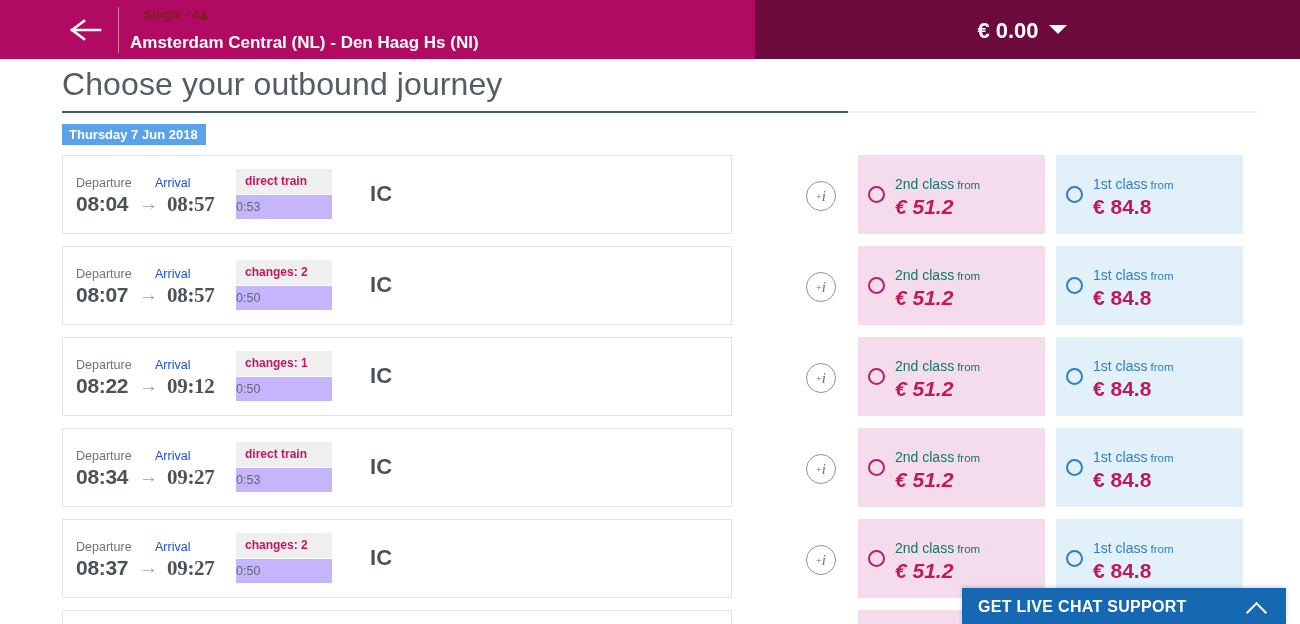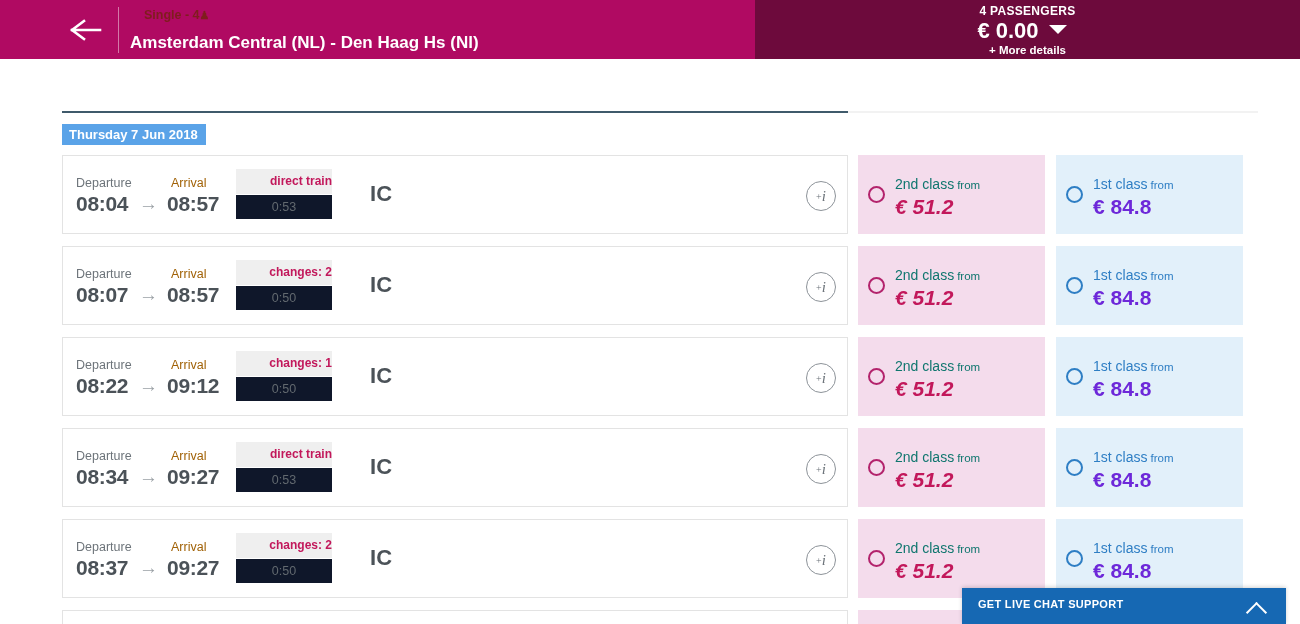--- a/index.html
+++ b/index.html
@@ -76,39 +76,39 @@
     position:absolute; left:62px; top:124px; height:21px;
     background:#5aa3e8; color:#ffffff; font-size:13px; font-weight:700;
     padding:3px 8px 3px 7px; line-height:15px; white-space:nowrap;
   }
 
   
   .list { position:absolute; left:0; top:155px; width:1300px; height:469px; overflow:hidden; }
   .journey-row { position:relative; width:1300px; height:91px; }
 
   .jcard {
-    position:absolute; left:62px; top:0; width:786px; height:79px;
+    position:absolute; left:62px; top:0; width:670px; height:79px;
     border:1px solid #e3e3e3; background:#ffffff;
   }
   .lbl-dep { position:absolute; left:13px; top:20px; font-size:12.5px; color:#6d747a; }
   .val-dep { position:absolute; left:13px; top:36px; font-size:21px; font-weight:700; color:#4b5258; letter-spacing:-0.3px; }
   .arrow-mid { position:absolute; left:76px; top:38px; font-size:19px; color:#9aa0a5; line-height:20px; }
-  .lbl-arr { position:absolute; left:108px; top:20px; font-size:12.5px; color:#a16207; }
-  .val-arr { position:absolute; left:104px; top:36px; font-size:21px; font-weight:700; color:#4b5258; letter-spacing:-0.3px; }
+  .lbl-arr { position:absolute; left:92px; top:20px; font-size:12.5px; color:#1d4ed8; }
+  .val-arr { position:absolute; left:104px; top:36px; font-size:21px; font-weight:700; color:#4b5258; letter-spacing:-0.3px;font-family:Liberation Serif, serif; }
 
   .badge-box { position:absolute; left:173px; top:13px; width:96px; height:50px; }
   .badge-top {
     position:absolute; left:0; top:0; width:96px; height:25px;
     background:#efefef; color:#c2185b; font-size:12px; font-weight:700;
-    text-align:right; line-height:25px;padding-left:9px;
+    text-align:left; line-height:25px;padding-left:9px;
   }
   .badge-bot {
     position:absolute; left:0; top:26px; width:96px; height:24px;
-    background:#0f172a; color:#62696f; font-size:12.5px;
-    text-align:center; line-height:24px;
+    background:#c4b5fd; color:#62696f; font-size:12.5px;
+    text-align:left; line-height:24px;
   }
 
   .train-type {
     position:absolute; left:307px; top:25px;
     font-size:22px; font-weight:700; color:#4b5258; letter-spacing:0.2px;
   }
 
   .info-icon {
     position:absolute; left:743px; top:25px; width:30px; height:30px;
     border:1px solid #8d9399; border-radius:50%;
@@ -133,31 +133,31 @@
   .radio-1st { border:2px solid #2e7ec4; }
 
   .fare-label { position:absolute; left:37px; top:21px; font-size:14px; white-space:nowrap; }
   .fare-label .cls { font-weight:400; }
   .fare-label .from { font-size:11.5px; margin-left:3px; }
   .fare-price { position:absolute; left:37px; top:40px; font-size:21px; font-weight:700; white-space:nowrap; }
 
   .fare-2nd .fare-label { color:#0f766e; }
   .fare-2nd .fare-price { color:#c2185b;font-style:italic; }
   .fare-1st .fare-label { color:#2e7ec4; }
-  .fare-1st .fare-price { color:#6d28d9; }
+  .fare-1st .fare-price { color:#be185d; }
 
   
   .chatbar {
     position:absolute; left:962px; top:588px; width:324px; height:36px;
     background:#1668b3; color:#ffffff; cursor:pointer;
     box-shadow:0 -1px 4px rgba(0,0,0,0.18);
   }
   .chat-text {
     position:absolute; left:16px; top:10px;
-    font-size:11px; font-weight:700; letter-spacing:0.3px;
+    font-size:16px; font-weight:700; letter-spacing:0.3px;
   }
   .chat-caret {
     position:absolute; right:22px; top:12px; width:15px; height:15px;
   }
   .chat-caret::before {
     content:""; position:absolute; left:0; top:5px; width:13px; height:13px;
     border-left:2.5px solid #fff; border-top:2.5px solid #fff;
     transform:rotate(45deg);
   }
 </style>
@@ -175,27 +175,26 @@
         <path d="M2 13 L14 4 M2 13 L14 22 M2 13 L30 13" stroke="#ffffff" stroke-width="2.6" fill="none" stroke-linecap="square"></path>
       </svg>
     </div>
     <div class="hdr-divider"></div>
 
     <div class="hdr-sub">
       <span>Single - 4</span><span class="person-glyph">♟</span>
     </div>
     <div class="hdr-title">Amsterdam Central (NL) - Den Haag Hs (Nl)</div>
 
-    <div class="pax-label">4 PASSENGERS</div>
     <div class="price-row">
       <span>€ 0.00</span><span class="price-caret"></span>
     </div>
-    <div class="more-details">+ More details</div>
   </div>
 
+  <div class="page-title">Choose your outbound journey</div>
   <div class="title-rule"></div>
   <div class="title-rule-faint"></div>
   <div class="date-badge">Thursday 7 Jun 2018</div>
 
   <div class="list" id="list">
       <div class="journey-row">
       <div class="jcard">
         <div class="lbl-dep">Departure</div>
         <div class="val-dep">08:04</div>
         <div class="arrow-mid">→</div>

